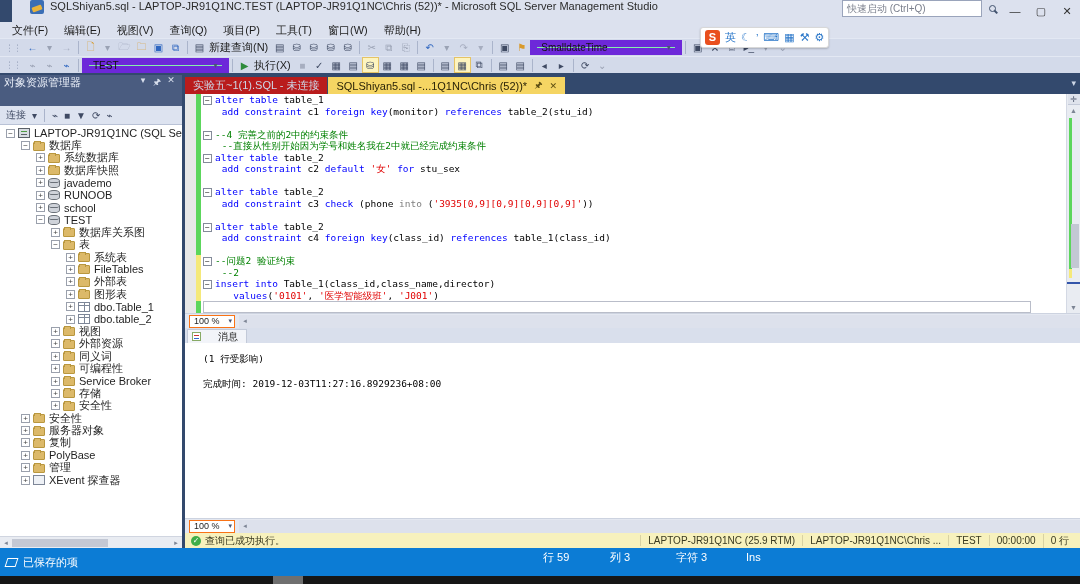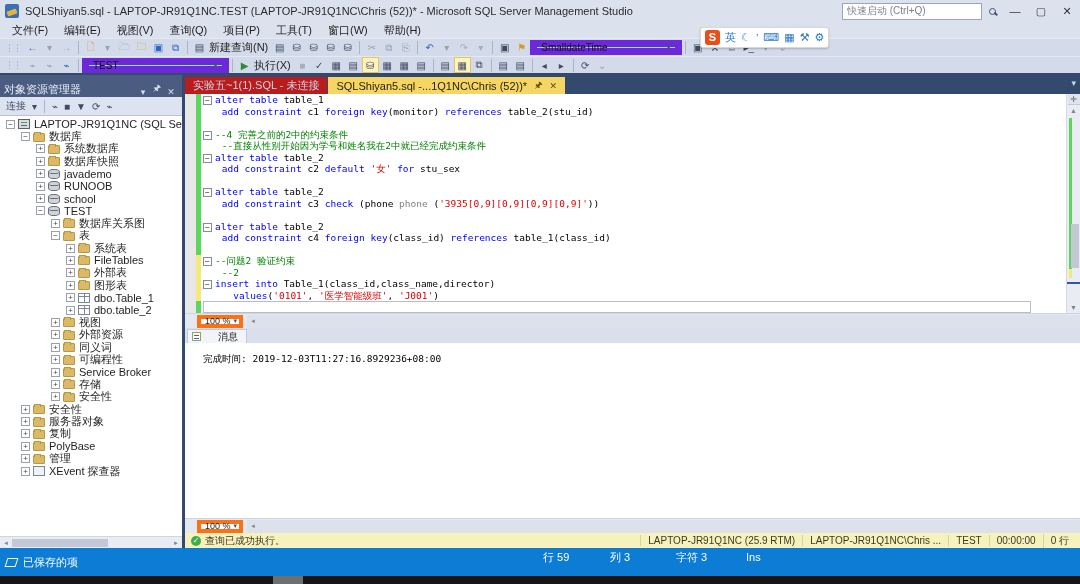--- a/index.html
+++ b/index.html
@@ -1,21 +1,21 @@
 <!DOCTYPE html>
 <html><head>
 <meta charset="utf-8">
 <style>
   * { box-sizing: border-box; margin: 0; padding: 0; }
   html,body { width:1080px; height:584px; overflow:hidden; }
   body { font-family:"Liberation Sans", sans-serif; font-size:11px; color:#1e1e1e; background:#33496d; }
   .app { width:1080px; height:584px; display:flex; flex-direction:column; }
 
   
-  .titlebar { height:22px; background:#dce1ee; display:flex; align-items:center; padding-left:5px; flex:0 0 auto; }
+  .titlebar { height:22px; background:#dce1ee; display:flex; padding-left:18px; flex:0 0 auto;margin-left:12px; }
   .appicon { width:14px; height:14px; margin-right:6px; position:relative; background:#3a6eb5; border-radius:2px; }
   .appicon::after { content:""; position:absolute; left:2px; top:6px; width:10px; height:5px; background:#e8b33c; transform:rotate(-20deg); border-radius:1px; }
   .titletext { font-size:11px; color:#2b2b2b; white-space:nowrap; }
   .titlebar .spacer { flex:1; }
   .quickbox { width:140px; height:17px; background:#fff; border:1px solid #9aa4bb; display:flex; align-items:center; padding:0 4px; color:#7a7f8c; font-size:10px; }
   .magwrap { width:20px; height:17px; display:flex; align-items:center; justify-content:center; border:1px solid transparent; }
   .mag { width:7px; height:7px; border:1.5px solid #41526e; border-radius:50%; position:relative; }
   .mag::after { content:""; position:absolute; width:4px; height:1.5px; background:#41526e; transform:rotate(45deg); right:-3.5px; bottom:-1px; }
   .winbtn { width:26px; height:22px; display:flex; align-items:center; justify-content:center; font-size:11px; color:#333; }
 
@@ -41,21 +41,21 @@
   
   .ime { position:absolute; left:700px; top:27px; height:21px; background:#ffffff; border:1px solid #d8d8d8; border-radius:3px; display:flex; align-items:center; padding:0 4px; gap:5px; box-shadow:0 1px 2px rgba(0,0,0,.2); }
   .ime-s { width:15px; height:15px; background:#e94f1d; color:#fff; font-weight:bold; font-size:11px; line-height:15px; text-align:center; border-radius:3px; }
   .ime-it { color:#2a77c9; font-size:11px; }
 
   
   .main { flex:1 1 auto; display:flex; background:#33496d; min-height:0; padding-top:2px; }
 
   
   .objexp { width:185px; display:flex; flex-direction:column; background:#fff; margin-left:0; border-right:3px solid #33496d; }
-  .oe-head { height:22px; background:#4a5c80; color:#e8edf7; display:flex; align-items:flex-end; padding:0 4px; font-size:11px; flex:0 0 auto; }
+  .oe-head { height:31px; background:#4a5c80; color:#e8edf7; display:flex; align-items:flex-start; padding:0 4px; font-size:11px; flex:0 0 auto; }
   .oe-head .sp { flex:1; }
   .oe-hbtn { width:14px; text-align:center; font-size:9px; color:#d7deec; }
   .oe-tools { height:19px; background:#dde3f0; border-bottom:1px solid #b9c2d6; display:flex; align-items:center; padding-left:4px; gap:2px; font-size:10px; flex:0 0 auto; }
   .oe-tools .t { color:#3f4a63; padding:0 2px; }
   .tree { flex:1 1 auto; overflow:hidden; background:#fff; padding-top:2px; }
   .trow { height:12.4px; display:flex; align-items:center; white-space:nowrap; font-size:11px; }
   .texp { width:9px; height:9px; border:1px solid #9aa0ac; background:#fff; font-size:8px; line-height:7px; text-align:center; color:#444; margin-right:3px; flex:0 0 auto; }
   .tico { width:12px; height:10px; margin-right:4px; flex:0 0 auto; position:relative; }
   .ico-folder { background:#dcb969; border:1px solid #b9973e; border-radius:1px; height:9px; margin-top:1px; }
   .ico-folder::before { content:""; position:absolute; top:-2px; left:0; width:5px; height:2px; background:#dcb969; border:1px solid #b9973e; border-bottom:none; }
@@ -96,21 +96,21 @@
   .vscroll { width:14px; background:#e9ecf2; flex:0 0 auto; display:flex; flex-direction:column; align-items:center; border-left:1px solid #d4d9e4; }
   .vsplit { width:12px; height:11px; background:#dfe3ec; border-bottom:1px solid #c4cad8; font-size:8px; color:#5b6residue378; text-align:center; line-height:11px; color:#5b6378; }
   .varrow { font-size:7px; color:#7c8494; height:11px; line-height:11px; }
   .vtrack { flex:1; width:14px; position:relative; }
   .vgreen { position:absolute; left:2px; top:2px; bottom:28px; width:3px; background:#5cd65c; }
   .vyellow { position:absolute; left:2px; bottom:24px; height:9px; width:3px; background:#f5e97a; }
   .vblue { position:absolute; left:0; right:0; bottom:18px; height:2px; background:#3355aa; }
   .vthumb { position:absolute; left:4px; top:108px; height:44px; width:8px; background:#c3c8d4; }
 
   .zoomrow { height:15px; background:#e4e8f1; display:flex; align-items:center; flex:0 0 auto; border-top:1px solid #cdd3e0; }
-  .zoombox { width:46px; height:13px; background:#fff; border:4px solid #f97316; font-size:9px; display:flex; align-items:center; padding-left:4px; margin-left:12px; }
+  .zoombox { width:46px; height:13px; background:#fff; border:1px solid #f97316; font-size:9px; display:flex; align-items:center; padding-left:4px; margin-left:4px; }
   .zoombox .za { margin-left:auto; font-size:7px; color:#4a5572; padding-right:2px; }
   .ztrack { flex:1; height:13px; background:#dde1ec; margin-left:4px; display:flex; align-items:center; }
 
   .msghead { height:15px; background:#d9dfec; display:flex; align-items:flex-end; padding-left:2px; flex:0 0 auto; }
   .msgtab { height:14px; background:#f2f4f9; border:1px solid #c2c9d8; border-bottom:none; display:flex; align-items:center; padding:0 8px 0 4px; font-size:10px; gap:17px; }
   .msgico { width:9px; height:9px; border:1px solid #8a6; background:#fff; position:relative; }
   .msgico::before { content:""; position:absolute; left:1px; top:2px; right:1px; height:1px; background:#c33; }
   .msgico::after { content:""; position:absolute; left:1px; top:5px; right:1px; height:1px; background:#36c; }
   .msgbody { flex:1 1 auto; background:#fff; font-family:"DejaVu Sans Mono", monospace; font-size:9.5px; color:#000; padding:10px 0 0 18px; min-height:0; }
   .msgline { margin-bottom:12px; white-space:pre; }
@@ -461,21 +461,21 @@
         <div class="codearea" id="codearea">
             <div class="cline"><span class="fold">−</span><span class="tk">alter table </span><span class="tp">table_1</span></div>
             <div class="cline"><span class="foldsp"></span><span class="tp"> </span><span class="tk">add constraint </span><span class="tp">c1 </span><span class="tk">foreign key</span><span class="tp">(monitor) </span><span class="tk">references </span><span class="tp">table_2(stu_id)</span></div>
             <div class="cline"><span class="foldsp"></span></div>
             <div class="cline"><span class="fold">−</span><span class="tc">--4 完善之前的2中的约束条件</span></div>
             <div class="cline"><span class="foldsp"></span><span class="tp"> </span><span class="tc">--直接从性别开始因为学号和姓名我在2中就已经完成约束条件</span></div>
             <div class="cline"><span class="fold">−</span><span class="tk">alter table </span><span class="tp">table_2</span></div>
             <div class="cline"><span class="foldsp"></span><span class="tp"> </span><span class="tk">add constraint </span><span class="tp">c2 </span><span class="tk">default </span><span class="ts">'女' </span><span class="tk">for </span><span class="tp">stu_sex</span></div>
             <div class="cline"><span class="foldsp"></span></div>
             <div class="cline"><span class="fold">−</span><span class="tk">alter table </span><span class="tp">table_2</span></div>
-            <div class="cline"><span class="foldsp"></span><span class="tp"> </span><span class="tk">add constraint </span><span class="tp">c3 </span><span class="tk">check </span><span class="tp">(phone </span><span class="tg">phone </span><span class="tp">(</span><span class="ts">'3935[0,9][0,9][0,9][0,9]'</span><span class="tp">))</span></div>
+            <div class="cline"><span class="foldsp"></span><span class="tp"> </span><span class="tk">add constraint </span><span class="tp">c3 </span><span class="tk">check </span><span class="tp">(phone </span><span class="tg">into </span><span class="tp">(</span><span class="ts">'3935[0,9][0,9][0,9][0,9]'</span><span class="tp">))</span></div>
             <div class="cline"><span class="foldsp"></span></div>
             <div class="cline"><span class="fold">−</span><span class="tk">alter table </span><span class="tp">table_2</span></div>
             <div class="cline"><span class="foldsp"></span><span class="tp"> </span><span class="tk">add constraint </span><span class="tp">c4 </span><span class="tk">foreign key</span><span class="tp">(class_id) </span><span class="tk">references </span><span class="tp">table_1(class_id)</span></div>
             <div class="cline"><span class="foldsp"></span></div>
             <div class="cline"><span class="fold">−</span><span class="tc">--问题2 验证约束</span></div>
             <div class="cline"><span class="foldsp"></span><span class="tp"> </span><span class="tc">--2</span></div>
             <div class="cline"><span class="fold">−</span><span class="tk">insert into </span><span class="tp">Table_1(class_id,class_name,director)</span></div>
             <div class="cline"><span class="foldsp"></span><span class="tp">   </span><span class="tk">values</span><span class="tp">(</span><span class="ts">'0101'</span><span class="tp">, </span><span class="ts">'医学智能级班'</span><span class="tp">, </span><span class="ts">'J001'</span><span class="tp">)</span></div>
             <div class="cline curline"><span class="foldsp"></span></div>
           </div>
@@ -502,20 +502,21 @@
         </div>
       </div>
 
       <div class="msghead">
         <div class="msgtab">
           <span class="msgico"></span>
           <span>消息</span>
         </div>
       </div>
       <div class="msgbody" id="msgbody">
+          <div class="msgline">(1 行受影响)</div>
           <div class="msgline">完成时间: 2019-12-03T11:27:16.8929236+08:00</div>
         </div>
 
       <div class="zoomrow">
         <div class="zoombox">
           <span>100 %</span>
             <span class="za">▾</span>
         </div>
         <div class="ztrack">
           <span class="sarrow">◂</span>

